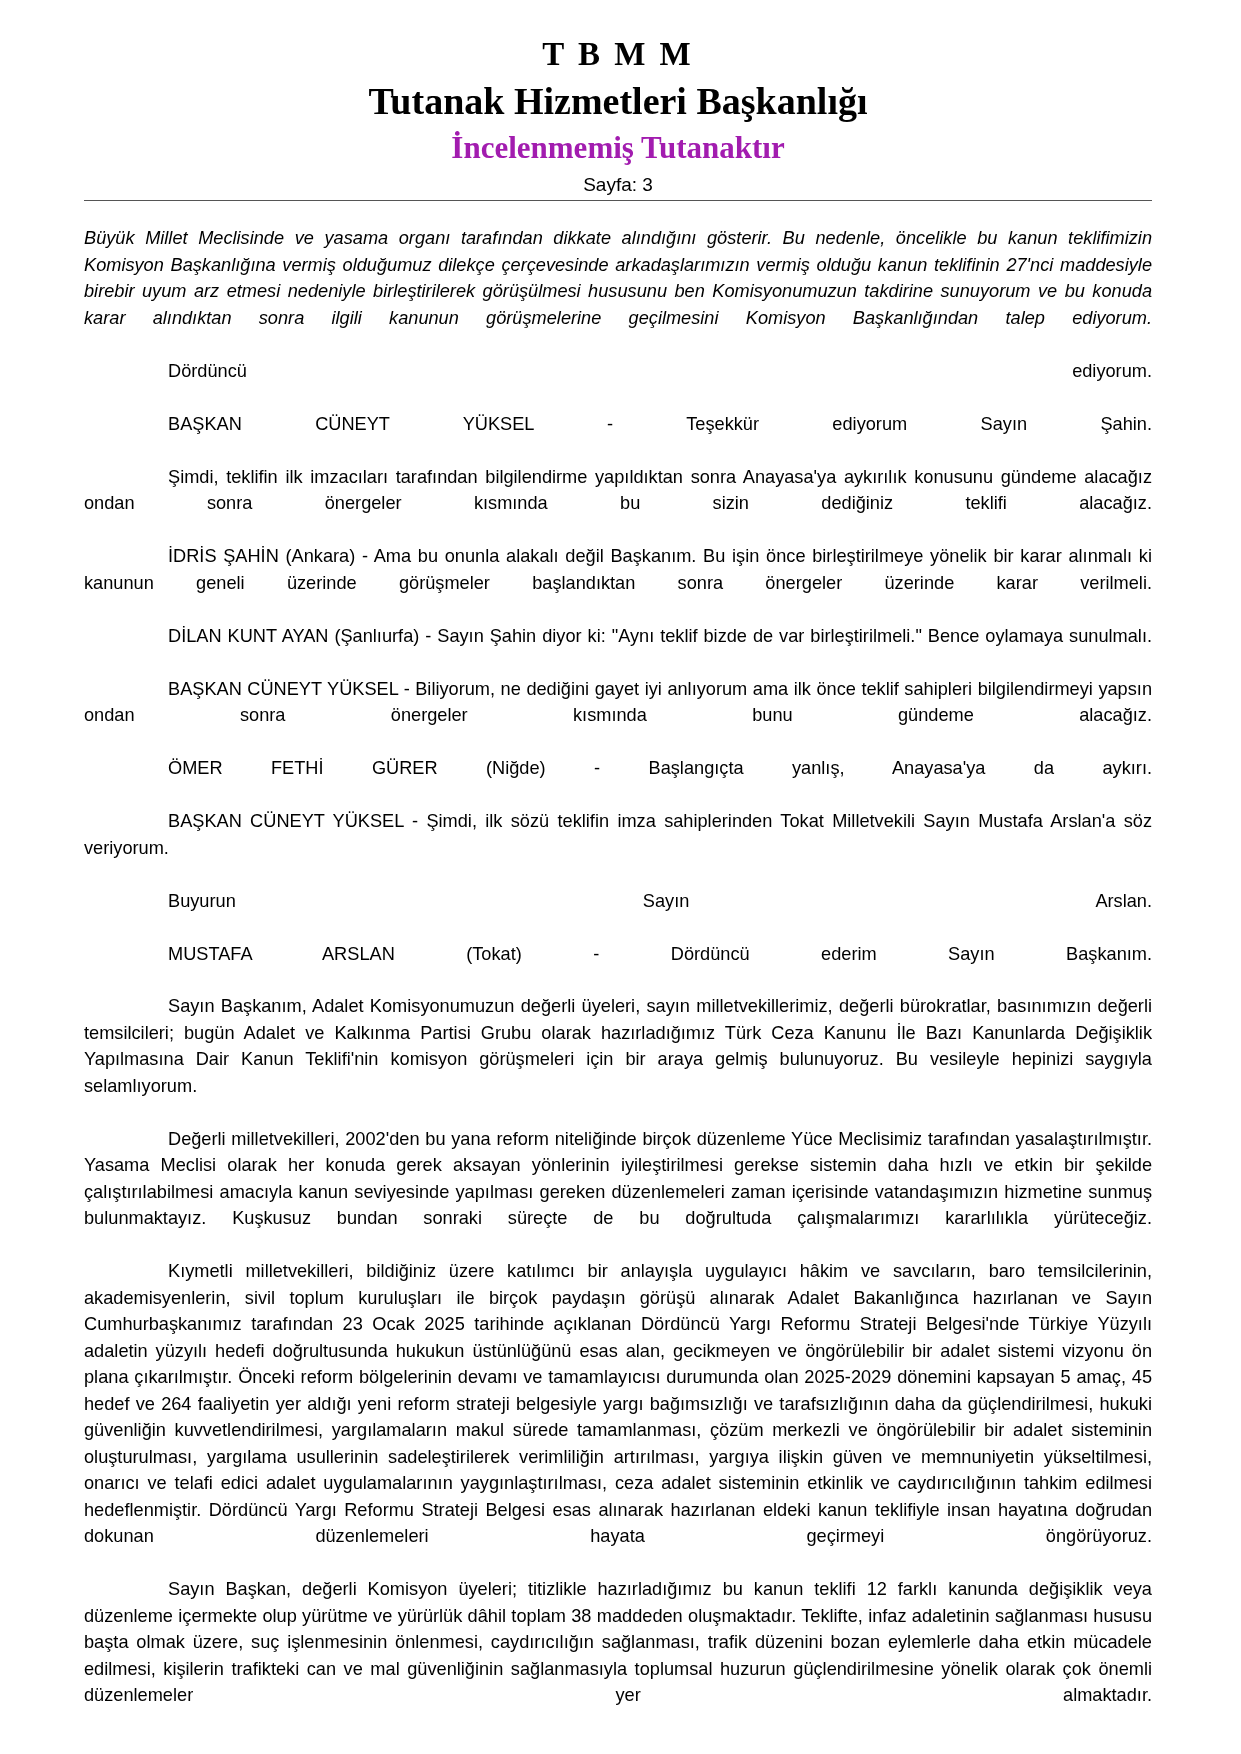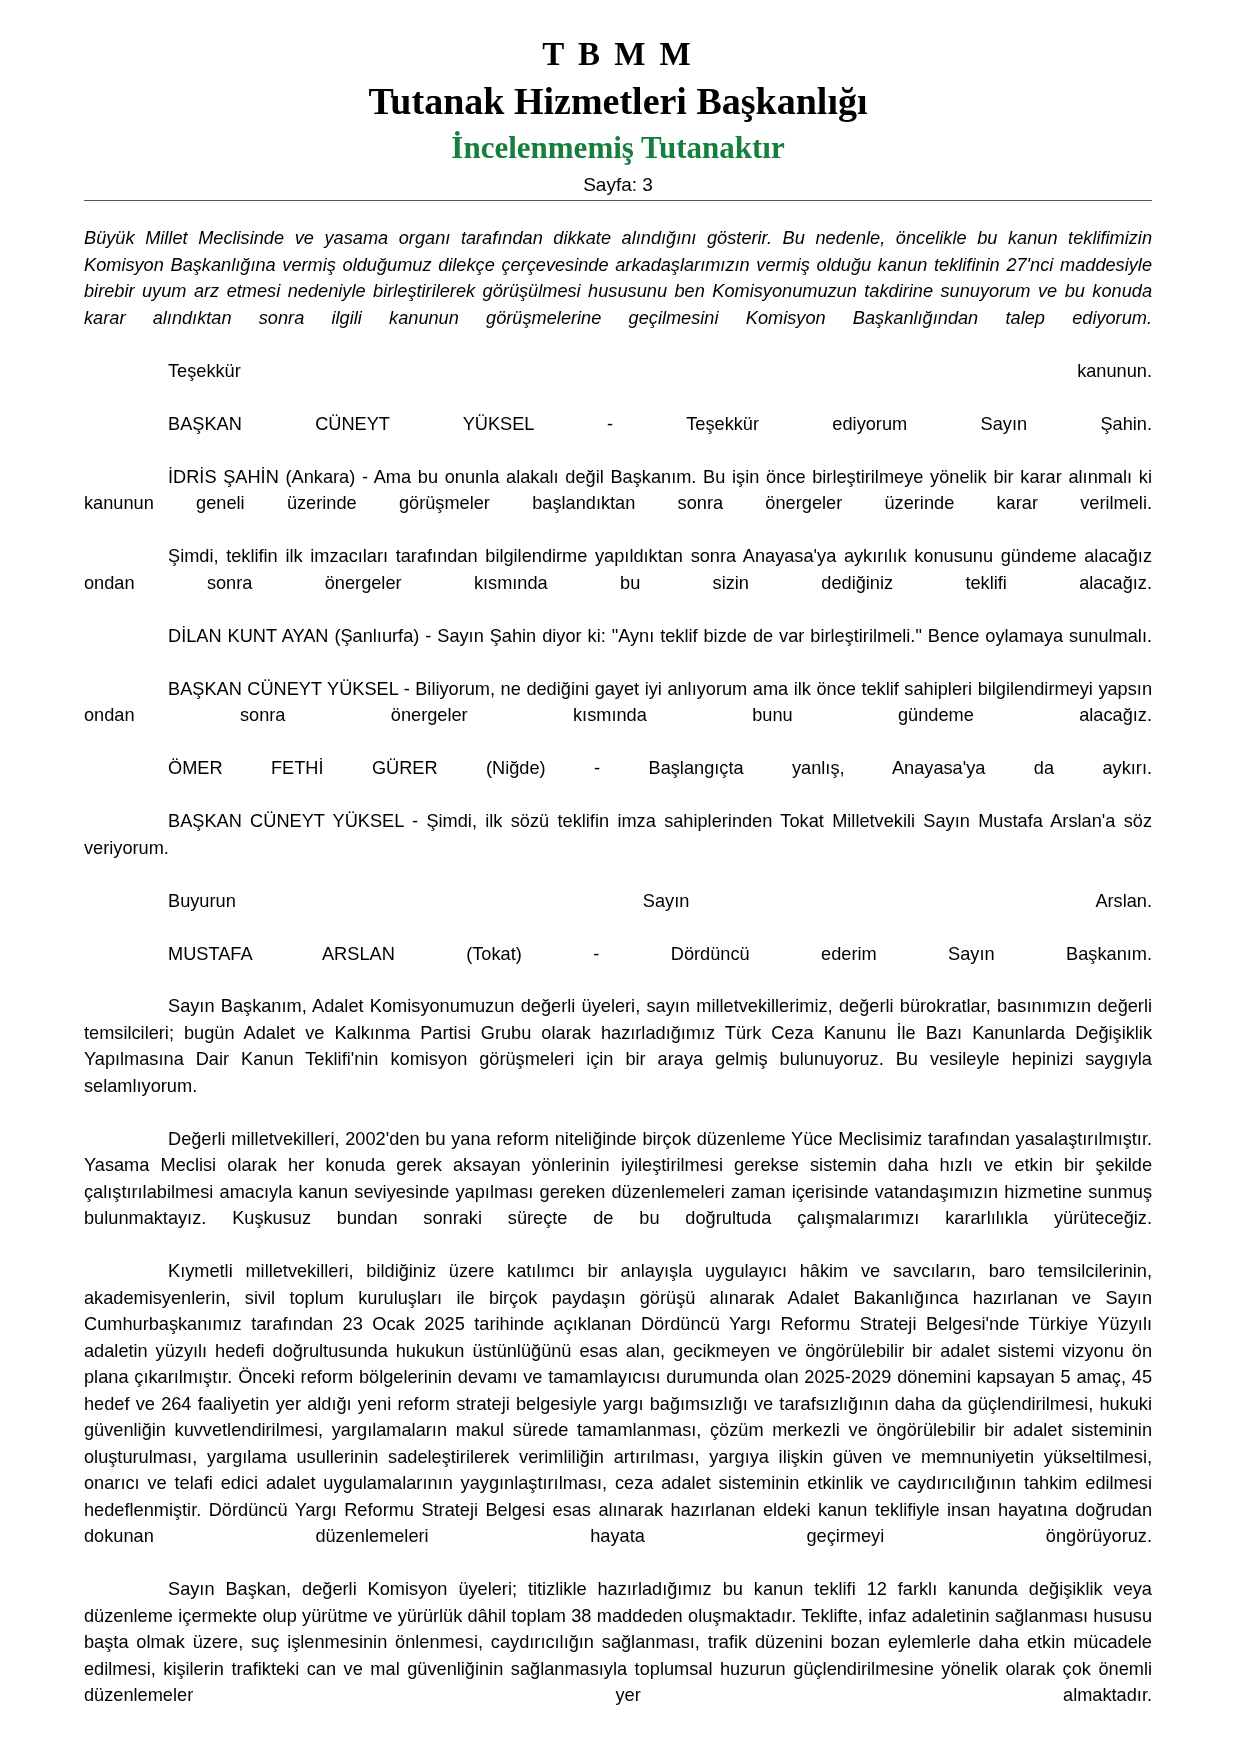--- a/index.html
+++ b/index.html
@@ -88,32 +88,32 @@
   }
 </style>
 </head>
 <body>
 
 <div class="page">
 
   <div class="doc-header">
     <div class="hdr-line hdr-tbmm">T B M M</div>
     <div class="hdr-line hdr-dept">Tutanak Hizmetleri Başkanlığı</div>
-    <div class="hdr-line hdr-status" style="color: #15803d;">İncelenmemiş Tutanaktır</div>
+    <div class="hdr-line hdr-status" style="color: #a21caf;">İncelenmemiş Tutanaktır</div>
   </div>
 
   <div class="page-meta">Sayfa: 3</div>
   <div class="hdr-rule"></div>
 
   <div class="doc-body">
       <p class="noindent">Büyük Millet Meclisinde ve yasama organı tarafından dikkate alındığını gösterir. Bu nedenle, öncelikle bu kanun teklifimizin Komisyon Başkanlığına vermiş olduğumuz dilekçe çerçevesinde arkadaşlarımızın vermiş olduğu kanun teklifinin 27'nci maddesiyle birebir uyum arz etmesi nedeniyle birleştirilerek görüşülmesi hususunu ben Komisyonumuzun takdirine sunuyorum ve bu konuda karar alındıktan sonra ilgili kanunun görüşmelerine geçilmesini Komisyon Başkanlığından talep ediyorum.</p>
-      <p class="indent">Teşekkür kanunun.</p>
+      <p class="indent">Dördüncü ediyorum.</p>
       <p class="indent">BAŞKAN CÜNEYT YÜKSEL - Teşekkür ediyorum Sayın Şahin.</p>
+      <p class="indent">Şimdi, teklifin ilk imzacıları tarafından bilgilendirme yapıldıktan sonra Anayasa'ya aykırılık konusunu gündeme alacağız ondan sonra önergeler kısmında bu sizin dediğiniz teklifi alacağız.</p>
       <p class="indent">İDRİS ŞAHİN (Ankara) - Ama bu onunla alakalı değil Başkanım. Bu işin önce birleştirilmeye yönelik bir karar alınmalı ki kanunun geneli üzerinde görüşmeler başlandıktan sonra önergeler üzerinde karar verilmeli.</p>
-      <p class="indent">Şimdi, teklifin ilk imzacıları tarafından bilgilendirme yapıldıktan sonra Anayasa'ya aykırılık konusunu gündeme alacağız ondan sonra önergeler kısmında bu sizin dediğiniz teklifi alacağız.</p>
       <p class="indent">DİLAN KUNT AYAN (Şanlıurfa) - Sayın Şahin diyor ki: "Aynı teklif bizde de var birleştirilmeli." Bence oylamaya sunulmalı.</p>
       <p class="indent">BAŞKAN CÜNEYT YÜKSEL - Biliyorum, ne dediğini gayet iyi anlıyorum ama ilk önce teklif sahipleri bilgilendirmeyi yapsın ondan sonra önergeler kısmında bunu gündeme alacağız.</p>
       <p class="indent">ÖMER FETHİ GÜRER (Niğde) - Başlangıçta yanlış, Anayasa'ya da aykırı.</p>
       <p class="indent">BAŞKAN CÜNEYT YÜKSEL - Şimdi, ilk sözü teklifin imza sahiplerinden Tokat Milletvekili Sayın Mustafa Arslan'a söz veriyorum.</p>
       <p class="indent">Buyurun Sayın Arslan.</p>
       <p class="indent">MUSTAFA ARSLAN (Tokat) - Dördüncü ederim Sayın Başkanım.</p>
       <p class="indent">Sayın Başkanım, Adalet Komisyonumuzun değerli üyeleri, sayın milletvekillerimiz, değerli bürokratlar, basınımızın değerli temsilcileri; bugün Adalet ve Kalkınma Partisi Grubu olarak hazırladığımız Türk Ceza Kanunu İle Bazı Kanunlarda Değişiklik Yapılmasına Dair Kanun Teklifi'nin komisyon görüşmeleri için bir araya gelmiş bulunuyoruz. Bu vesileyle hepinizi saygıyla selamlıyorum.</p>
       <p class="indent">Değerli milletvekilleri, 2002'den bu yana reform niteliğinde birçok düzenleme Yüce Meclisimiz tarafından yasalaştırılmıştır. Yasama Meclisi olarak her konuda gerek aksayan yönlerinin iyileştirilmesi gerekse sistemin daha hızlı ve etkin bir şekilde çalıştırılabilmesi amacıyla kanun seviyesinde yapılması gereken düzenlemeleri zaman içerisinde vatandaşımızın hizmetine sunmuş bulunmaktayız. Kuşkusuz bundan sonraki süreçte de bu doğrultuda çalışmalarımızı kararlılıkla yürüteceğiz.</p>
       <p class="indent">Kıymetli milletvekilleri, bildiğiniz üzere katılımcı bir anlayışla uygulayıcı hâkim ve savcıların, baro temsilcilerinin, akademisyenlerin, sivil toplum kuruluşları ile birçok paydaşın görüşü alınarak Adalet Bakanlığınca hazırlanan ve Sayın Cumhurbaşkanımız tarafından 23 Ocak 2025 tarihinde açıklanan Dördüncü Yargı Reformu Strateji Belgesi'nde Türkiye Yüzyılı adaletin yüzyılı hedefi doğrultusunda hukukun üstünlüğünü esas alan, gecikmeyen ve öngörülebilir bir adalet sistemi vizyonu ön plana çıkarılmıştır. Önceki reform bölgelerinin devamı ve tamamlayıcısı durumunda olan 2025-2029 dönemini kapsayan 5 amaç, 45 hedef ve 264 faaliyetin yer aldığı yeni reform strateji belgesiyle yargı bağımsızlığı ve tarafsızlığının daha da güçlendirilmesi, hukuki güvenliğin kuvvetlendirilmesi, yargılamaların makul sürede tamamlanması, çözüm merkezli ve öngörülebilir bir adalet sisteminin oluşturulması, yargılama usullerinin sadeleştirilerek verimliliğin artırılması, yargıya ilişkin güven ve memnuniyetin yükseltilmesi, onarıcı ve telafi edici adalet uygulamalarının yaygınlaştırılması, ceza adalet sisteminin etkinlik ve caydırıcılığının tahkim edilmesi hedeflenmiştir. Dördüncü Yargı Reformu Strateji Belgesi esas alınarak hazırlanan eldeki kanun teklifiyle insan hayatına doğrudan dokunan düzenlemeleri hayata geçirmeyi öngörüyoruz.</p>
       <p class="indent">Sayın Başkan, değerli Komisyon üyeleri; titizlikle hazırladığımız bu kanun teklifi 12 farklı kanunda değişiklik veya düzenleme içermekte olup yürütme ve yürürlük dâhil toplam 38 maddeden oluşmaktadır. Teklifte, infaz adaletinin sağlanması hususu başta olmak üzere, suç işlenmesinin önlenmesi, caydırıcılığın sağlanması, trafik düzenini bozan eylemlerle daha etkin mücadele edilmesi, kişilerin trafikteki can ve mal güvenliğinin sağlanmasıyla toplumsal huzurun güçlendirilmesine yönelik olarak çok önemli düzenlemeler yer almaktadır.</p>

